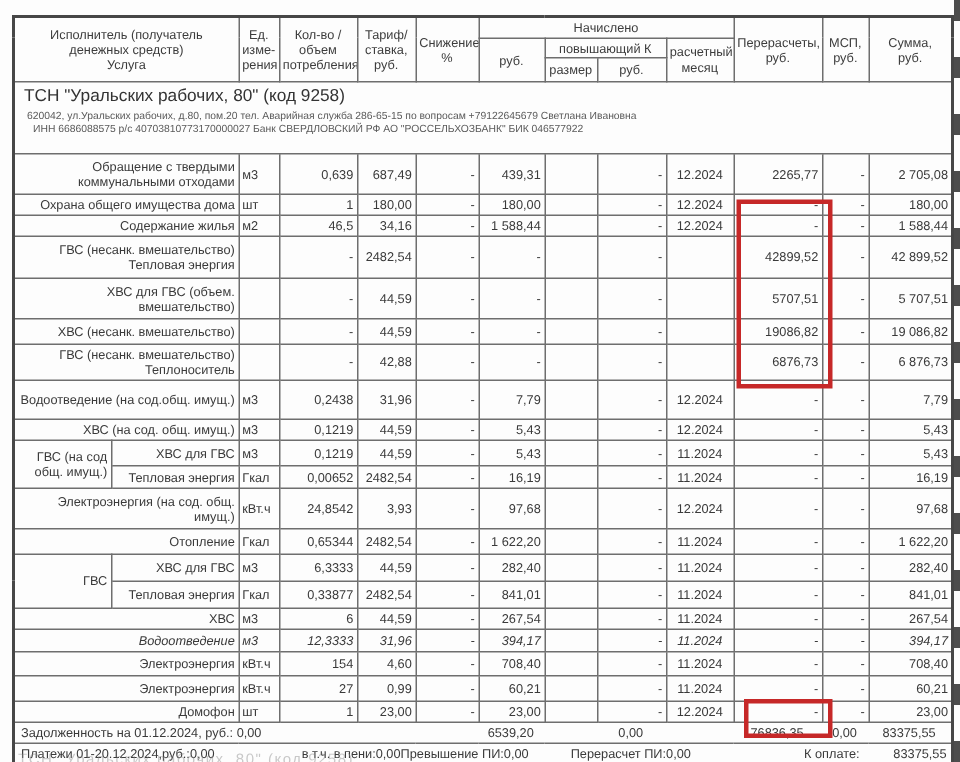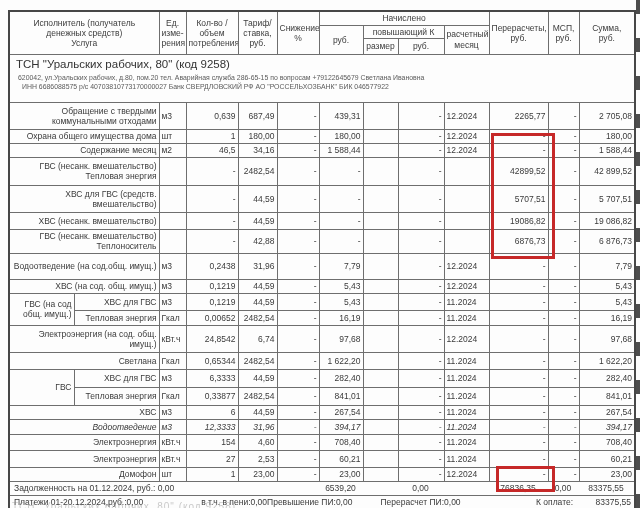--- a/index.html
+++ b/index.html
@@ -29,21 +29,21 @@
   tr.provider td{height:43px;vertical-align:top;padding:2px 4px;}
   .prov-title{font-size:11.5px;color:#333;margin:1px 0 2px 2px;}
   .prov-line{font-size:6.9px;color:#5a5a5a;margin-left:4px;line-height:1.35;}
   .prov-line2{font-size:6.9px;color:#5a5a5a;margin-left:8px;line-height:1.35;}
 
   
   td.svc{text-align:right;vertical-align:top;padding:1px 2px 1px 3px;}
   td.c-unit{text-align:left;padding-left:3px;}
   td.c-qty,td.c-tariff,td.c-discount,td.c-accrued,td.c-koef_rub,
   td.c-recalc,td.c-msp,td.c-sum{text-align:right;padding-right:3px;}
-  td.c-month{text-align:left;padding-right:5px;}
+  td.c-month{text-align:center;padding-right:5px;}
 
   
   tbody.rows tr:nth-child(1){height:27px;}
   tbody.rows tr:nth-child(2){height:14px;}
   tbody.rows tr:nth-child(3){height:14px;}
   tbody.rows tr:nth-child(4){height:28px;}
   tbody.rows tr:nth-child(5){height:27px;}
   tbody.rows tr:nth-child(6){height:17px;}
   tbody.rows tr:nth-child(7){height:24px;}
   tbody.rows tr:nth-child(8){height:26px;}
@@ -185,21 +185,21 @@
           <td class="c-discount">-</td>
           <td class="c-accrued">180,00</td>
           <td class="c-koef_size"></td>
           <td class="c-koef_rub">-</td>
           <td class="c-month">12.2024</td>
           <td class="c-recalc">-</td>
           <td class="c-msp">-</td>
           <td class="c-sum">180,00</td>
         </tr>
         <tr>
-          <td colspan="2" class="svc">Содержание месяц</td>
+          <td colspan="2" class="svc">Содержание жилья</td>
           <td class="c-unit">м2</td>
           <td class="c-qty">46,5</td>
           <td class="c-tariff">34,16</td>
           <td class="c-discount">-</td>
           <td class="c-accrued">1 588,44</td>
           <td class="c-koef_size"></td>
           <td class="c-koef_rub">-</td>
           <td class="c-month">12.2024</td>
           <td class="c-recalc">-</td>
           <td class="c-msp">-</td>
@@ -213,21 +213,21 @@
           <td class="c-discount">-</td>
           <td class="c-accrued">-</td>
           <td class="c-koef_size"></td>
           <td class="c-koef_rub">-</td>
           <td class="c-month"></td>
           <td class="c-recalc">42899,52</td>
           <td class="c-msp">-</td>
           <td class="c-sum">42 899,52</td>
         </tr>
         <tr>
-          <td colspan="2" class="svc">ХВС для ГВС (средств. вмешательство)</td>
+          <td colspan="2" class="svc">ХВС для ГВС (объем. вмешательство)</td>
           <td class="c-unit"></td>
           <td class="c-qty">-</td>
           <td class="c-tariff">44,59</td>
           <td class="c-discount">-</td>
           <td class="c-accrued">-</td>
           <td class="c-koef_size"></td>
           <td class="c-koef_rub">-</td>
           <td class="c-month"></td>
           <td class="c-recalc">5707,51</td>
           <td class="c-msp">-</td>
@@ -315,32 +315,32 @@
           <td class="c-koef_rub">-</td>
           <td class="c-month">11.2024</td>
           <td class="c-recalc">-</td>
           <td class="c-msp">-</td>
           <td class="c-sum">16,19</td>
         </tr>
         <tr>
           <td colspan="2" class="svc">Электроэнергия (на сод. общ. имущ.)</td>
           <td class="c-unit">кВт.ч</td>
           <td class="c-qty">24,8542</td>
-          <td class="c-tariff">6,74</td>
+          <td class="c-tariff">3,93</td>
           <td class="c-discount">-</td>
           <td class="c-accrued">97,68</td>
           <td class="c-koef_size"></td>
           <td class="c-koef_rub">-</td>
           <td class="c-month">12.2024</td>
           <td class="c-recalc">-</td>
           <td class="c-msp">-</td>
           <td class="c-sum">97,68</td>
         </tr>
         <tr>
-          <td colspan="2" class="svc">Светлана</td>
+          <td colspan="2" class="svc">Отопление</td>
           <td class="c-unit">Гкал</td>
           <td class="c-qty">0,65344</td>
           <td class="c-tariff">2482,54</td>
           <td class="c-discount">-</td>
           <td class="c-accrued">1 622,20</td>
           <td class="c-koef_size"></td>
           <td class="c-koef_rub">-</td>
           <td class="c-month">11.2024</td>
           <td class="c-recalc">-</td>
           <td class="c-msp">-</td>
@@ -414,21 +414,21 @@
           <td class="c-koef_rub">-</td>
           <td class="c-month">11.2024</td>
           <td class="c-recalc">-</td>
           <td class="c-msp">-</td>
           <td class="c-sum">708,40</td>
         </tr>
         <tr>
           <td colspan="2" class="svc">Электроэнергия</td>
           <td class="c-unit">кВт.ч</td>
           <td class="c-qty">27</td>
-          <td class="c-tariff">2,53</td>
+          <td class="c-tariff">0,99</td>
           <td class="c-discount">-</td>
           <td class="c-accrued">60,21</td>
           <td class="c-koef_size"></td>
           <td class="c-koef_rub">-</td>
           <td class="c-month">11.2024</td>
           <td class="c-recalc">-</td>
           <td class="c-msp">-</td>
           <td class="c-sum">60,21</td>
         </tr>
         <tr>

